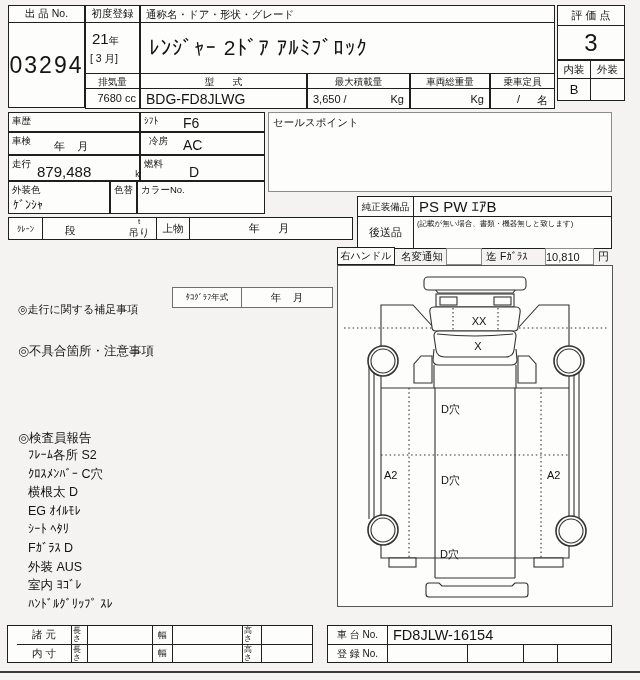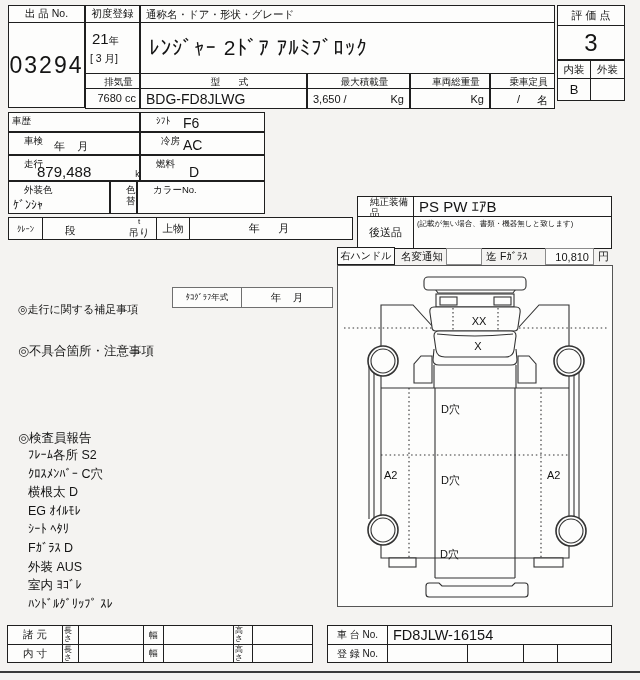--- a/index.html
+++ b/index.html
@@ -2,21 +2,21 @@
 <html><head>
 <meta charset="utf-8">
 <style>
   html,body{margin:0;padding:0;background:#f2f1ef;}
   body{font-family:"Liberation Sans","DejaVu Sans",sans-serif;color:#141414;}
   .sheet{position:relative;width:640px;height:680px;background:#f4f3f1;overflow:hidden;}
   .abs{position:absolute;box-sizing:border-box;}
   .cell{border:1px solid #1f1f1f;background:#fdfdfc;}
   .cell-g{border:1px solid #8b8b8b;background:#fdfdfc;}
   .ctr{display:flex;align-items:center;justify-content:center;}
-  .lbl{font-size:9.5px;line-height:11px;color:#101010;padding-left:12px;}
+  .lbl{font-size:9.5px;line-height:11px;color:#101010;}
   .pre{white-space:pre;}
   .tl{padding:2px 0 0 3px;}
   .hdr{font-size:10.5px;}
   .val-lg{font-size:14px;}
   .grid-ft{display:grid;}
   .gcell{box-sizing:border-box;border-right:1px solid #1f1f1f;border-bottom:1px solid #1f1f1f;background:#fdfdfc;overflow:hidden;}
   .gcell.last{border-right:none;}
   .gcell.bot{border-bottom:none;}
   svg text{font-family:"Liberation Sans","DejaVu Sans",sans-serif;}
 </style>
@@ -108,34 +108,37 @@
     <span class="abs ctr" style="left:0;top:0;width:34px;height:21px;border-right:1px solid #1f1f1f;font-size:8.5px;">ｸﾚｰﾝ</span>
     <span class="abs" style="left:56px;top:6px;font-size:10.5px;">段</span>
     <span class="abs" style="left:114px;top:0;width:32px;text-align:center;">
       <span style="display:block;font-size:8px;line-height:8px;">t</span>
       <span style="display:block;font-size:10.5px;line-height:12px;">吊り</span>
     </span>
     <span class="abs ctr" style="left:147px;top:0;width:34px;height:21px;border-left:1px solid #1f1f1f;border-right:1px solid #1f1f1f;font-size:10.5px;">上物</span>
     <span class="abs ctr pre" style="left:185px;top:0;width:150px;height:21px;font-size:11px;">年      月</span>
   </div>
 
+  <div class="abs cell-g" style="left:268px;top:112px;width:344px;height:80px;">
+    <span class="abs" style="left:4px;top:3px;font-size:10.5px;">セールスポイント</span>
+  </div>
 
   <div class="abs cell ctr lbl" style="left:357px;top:196px;width:57px;height:21px;">純正装備品</div>
   <div class="abs cell" style="left:413px;top:196px;width:199px;height:21px;font-size:15px;padding:1px 0 0 5px;">PS PW ｴｱB</div>
   <div class="abs cell ctr" style="left:357px;top:216px;width:57px;height:33px;font-size:11px;">後送品</div>
   <div class="abs cell" style="left:413px;top:216px;width:199px;height:33px;">
     <span class="abs" style="left:3px;top:2px;font-size:7.5px;">(記載が無い場合、書類・機器無しと致します)</span>
   </div>
 
   <div class="abs cell ctr" style="left:337px;top:247px;width:58px;height:18px;font-size:10px;">右ハンドル</div>
   <span class="abs" style="left:401px;top:250px;font-size:10.5px;">名変通知</span>
   <div class="abs cell-g" style="left:446px;top:248px;width:36px;height:17px;"></div>
   <span class="abs" style="left:486px;top:250px;font-size:10.5px;">迄</span>
   <span class="abs" style="left:500px;top:250px;font-size:10.5px;">Fｶﾞﾗｽ</span>
-  <div class="abs cell-g" style="left:545px;top:248px;width:49px;height:17px;font-size:11px;text-align:right;padding:2px 4px 0 0;">10,810</div>
+  <div class="abs cell-g" style="left:545px;top:248px;width:49px;height:17px;font-size:11px;text-align:left;padding:2px 4px 0 0;">10,810</div>
   <span class="abs" style="left:598px;top:249px;font-size:11px;">円</span>
 
   <span class="abs" style="left:18px;top:302px;font-size:11px;text-align:center;">◎走行に関する補足事項</span>
   <div class="abs cell-g ctr" style="left:172px;top:287px;width:70px;height:21px;font-size:8.5px;border-color:#6f6f6f;">ﾀｺｸﾞﾗﾌ年式</div>
   <div class="abs cell-g ctr pre" style="left:241px;top:287px;width:92px;height:21px;font-size:10.5px;border-color:#6f6f6f;">年    月</div>
 
   <span class="abs" style="left:18px;top:343px;font-size:12.5px;">◎不具合箇所・注意事項</span>
 
   <span class="abs" style="left:18px;top:430px;font-size:12.5px;">◎検査員報告</span>
   <div class="abs" style="left:28px;top:446px;width:230px;font-size:12.5px;line-height:18.6px;">
@@ -207,21 +210,21 @@
         <text x="140" y="84" text-anchor="middle">X</text>
         <text x="103" y="147">D穴</text>
         <text x="46" y="213">A2</text>
         <text x="103" y="218">D穴</text>
         <text x="209" y="213">A2</text>
         <text x="102" y="292">D穴</text>
       </g>
     </svg>
   </div>
 
-  <div class="abs grid-ft" style="left:7px;top:625px;width:306px;height:38px;border:1px solid #1f1f1f;grid-template-columns:55px 16px 65px 20px 70px 19px 1fr;grid-template-rows:19px 17px;background:#fdfdfc;">
+  <div class="abs grid-ft" style="left:7px;top:625px;width:306px;height:38px;border:1px solid #1f1f1f;grid-template-columns:55px 16px 65px 20px 70px 19px 1fr;grid-template-rows:19px 17px;background:#fdfdfc;padding-left:9px;">
     <div class="gcell ctr pre" style="font-size:10.5px;">諸 元</div>
     <div class="gcell" style="font-size:8px;line-height:8px;padding:1px;word-break:break-all;">長さ</div>
     <div class="gcell"></div>
     <div class="gcell ctr" style="font-size:9px;">幅</div>
     <div class="gcell"></div>
     <div class="gcell" style="font-size:8px;line-height:8px;padding:1px;word-break:break-all;">高さ</div>
     <div class="gcell last"></div>
     <div class="gcell ctr pre bot" style="font-size:10.5px;">内 寸</div>
     <div class="gcell bot" style="font-size:8px;line-height:8px;padding:1px;word-break:break-all;">長さ</div>
     <div class="gcell bot"></div>

